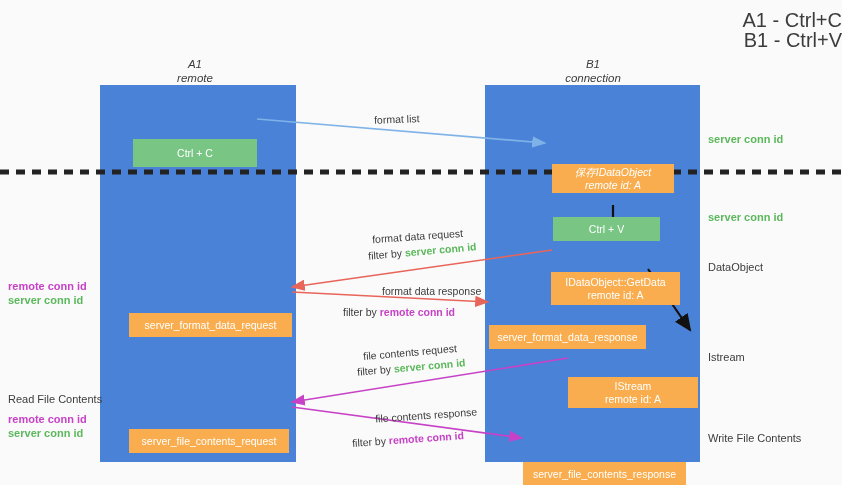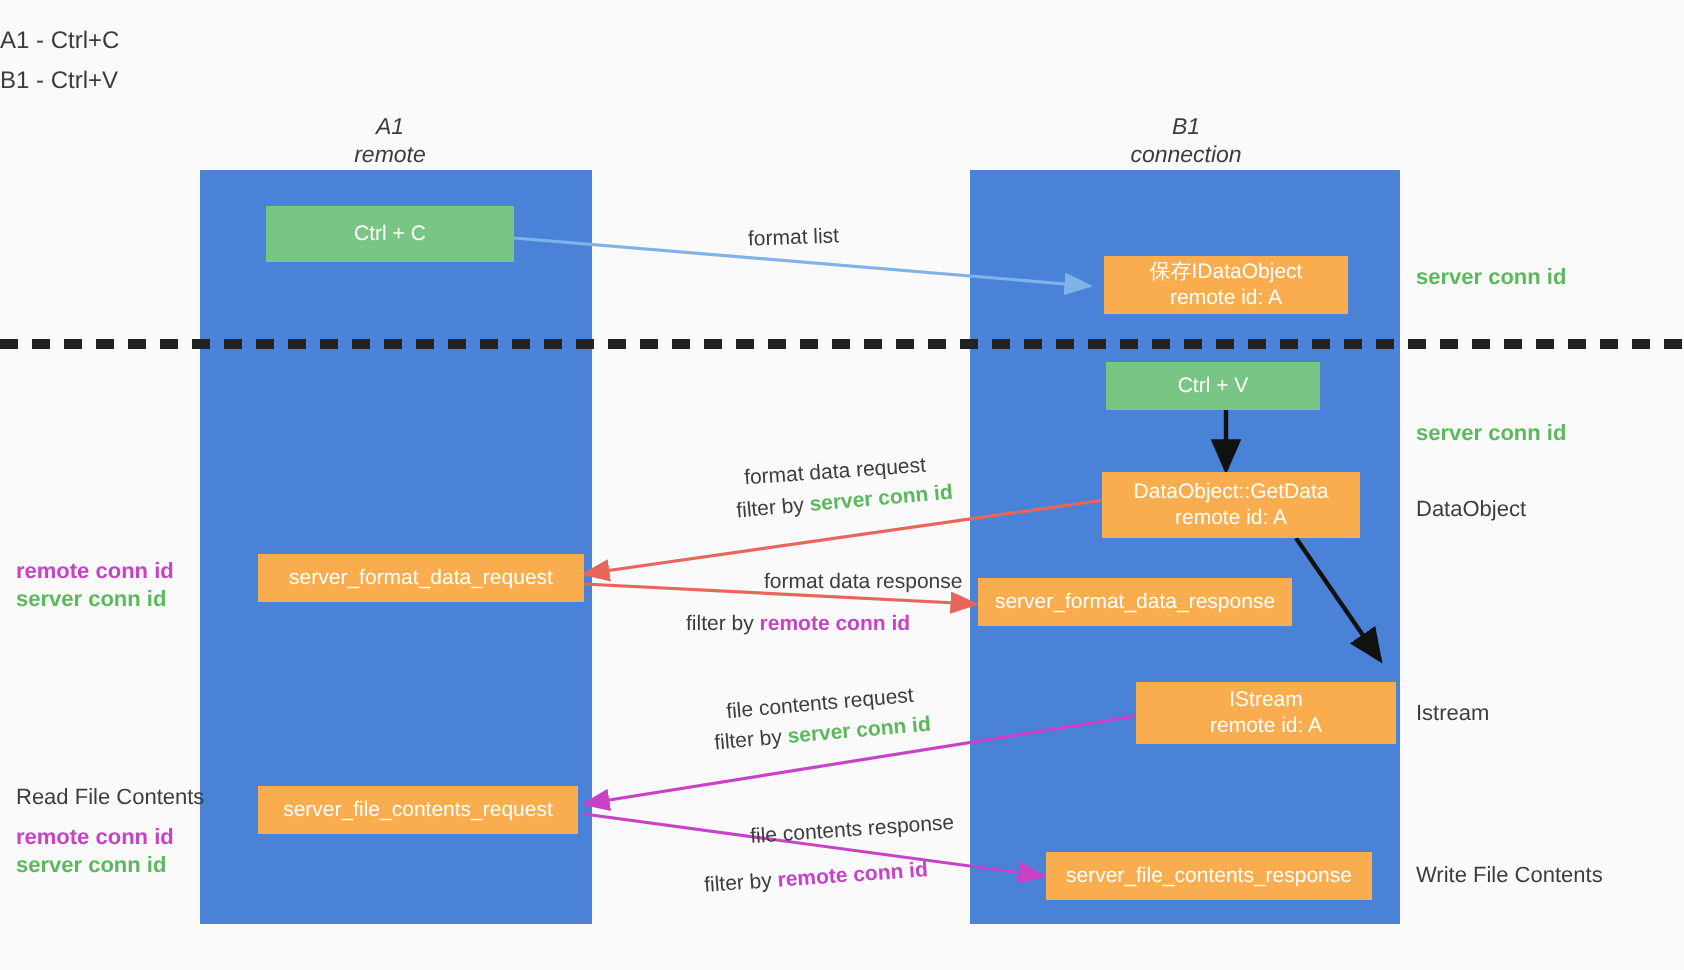--- a/index.html
+++ b/index.html
@@ -6,37 +6,37 @@
   html, body {
     width: 842px; height: 485px;
     background: #fafafa;
     font-family: "Liberation Sans", sans-serif;
     overflow: hidden;
   }
   #stage { position: relative; width: 842px; height: 485px; background: #fafafa; }
 
   .title {
     position: absolute; left: 0; top: 10px; width: 842px;
-    text-align: left; font-size: 12px; color: #3c3c3c; line-height: 20px;
+    text-align: right; font-size: 20px; color: #3c3c3c; line-height: 20px;
   }
 
   .colhead {
     position: absolute; text-align: center; font-size: 11.5px;
     color: #3c3c3c; line-height: 14px; width: 200px; font-style: italic;
   }
 
   .panel {
     position: absolute; background: #4a82d8;
   }
 
   .nodebox {
     position: absolute; display: flex; flex-direction: column;
     align-items: center; justify-content: center;
     color: #ffffff; font-size: 10.5px; line-height: 13px;
-    text-align: center; padding: 2px 4px;
+    text-align: center; padding: 2px 4px; margin-top: 36px;
   }
   .orange { background: #f9ad4e; }
   .green  { background: #78c584; }
 
   .sidelabel {
     position: absolute; font-size: 11px; line-height: 14px;
   }
   .grn { color: #5cb85c; font-weight: bold; }
   .mag { color: #c742c7; font-weight: bold; }
   .blk { color: #3c3c3c; }
@@ -112,31 +112,31 @@
   </div>
 
   <div class="nodebox orange" style="left:129px; top:393px; width:160px; height:24px;">
     <span>server_file_contents_request</span>
   </div>
 
   <div class="nodebox orange" style="left:129px; top:277px; width:163px; height:24px;">
     <span>server_format_data_request</span>
   </div>
 
-  <div class="nodebox orange" style="left:552px; top:128px; width:122px; height:29px;">
+  <div class="nodebox orange" style="left:552px; top:128px; width:122px; height:29px;font-style:italic;">
     <span>保存IDataObject</span>
     <span>remote id: A</span>
   </div>
 
   <div class="nodebox green" style="left:553px; top:181px; width:107px; height:24px;">
     <span>Ctrl + V</span>
   </div>
 
   <div class="nodebox orange" style="left:551px; top:236px; width:129px; height:33px;">
-    <span>DataObject::GetData</span>
+    <span>IDataObject::GetData</span>
     <span>remote id: A</span>
   </div>
 
   <div class="nodebox orange" style="left:489px; top:289px; width:157px; height:24px;align-items:center;">
     <span>server_format_data_response</span>
   </div>
 
   <div class="nodebox orange" style="left:568px; top:341px; width:130px; height:31px;">
     <span>IStream</span>
     <span>remote id: A</span>
@@ -163,21 +163,21 @@
     <span>filter by </span><span class="grn">server conn id</span>
   </div>
 
   <div class="arrowlabel" style="left:375px; top:408px; transform:rotate(-4deg);">file contents response</div>
   <div class="arrowlabel" style="left:352px; top:432px; transform:rotate(-4deg);">
     <span>filter by </span><span class="mag">remote conn id</span>
   </div>
 
   <div class="sidelabel grn" style="left:708px; top:132px;">server conn id</div>
   <div class="sidelabel grn" style="left:708px; top:210px;">server conn id</div>
-  <div class="sidelabel blk" style="left:708px; top:248px;">DataObject</div>
+  <div class="sidelabel blk" style="left:708px; top:260px;">DataObject</div>
   <div class="sidelabel blk" style="left:708px; top:350px;">Istream</div>
   <div class="sidelabel blk" style="left:708px; top:431px;">Write File Contents</div>
 
   <div class="sidelabel mag" style="left:8px; top:279px;">remote conn id</div>
   <div class="sidelabel grn" style="left:8px; top:293px;">server conn id</div>
 
   <div class="sidelabel blk" style="left:8px; top:392px;">Read File Contents</div>
   <div class="sidelabel mag" style="left:8px; top:412px;">remote conn id</div>
   <div class="sidelabel grn" style="left:8px; top:426px;">server conn id</div>
 

